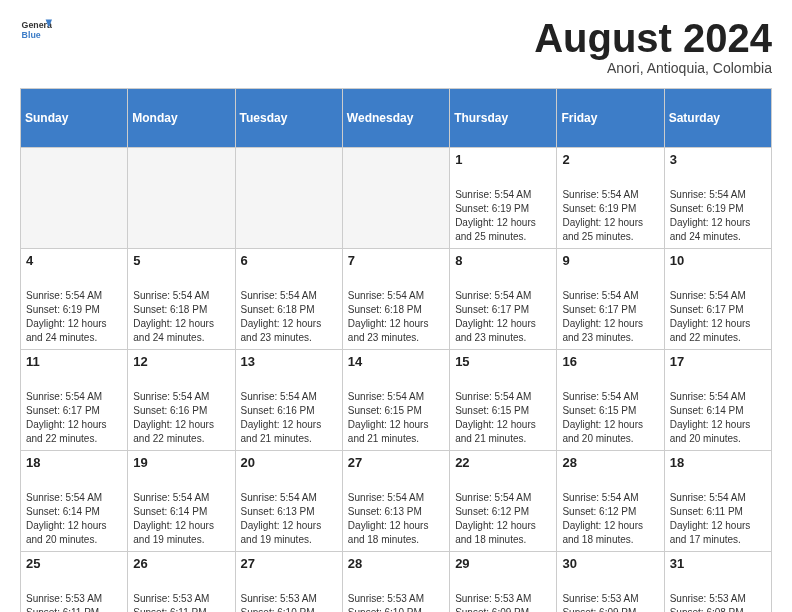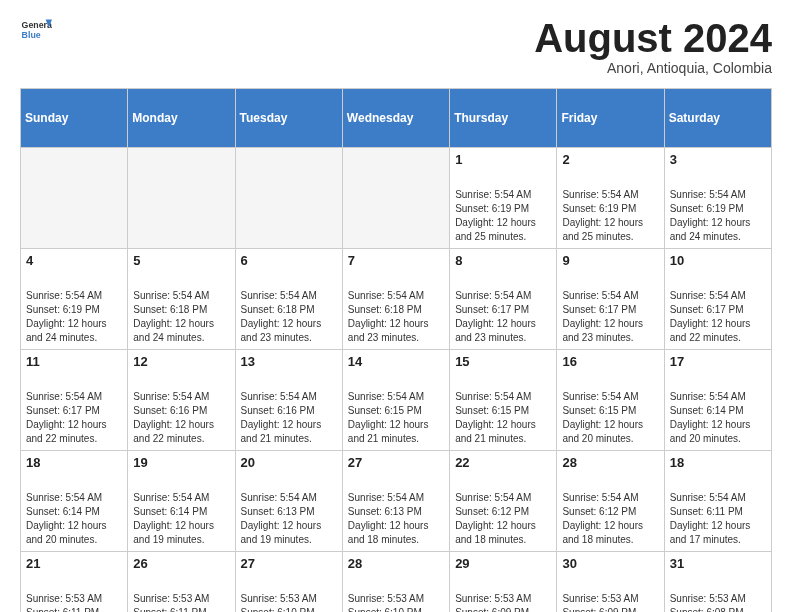--- a/index.html
+++ b/index.html
@@ -283,21 +283,21 @@
         <td>
           <div class="day-number">18</div>
           <div class="day-info" style="white-space: pre-line;">Sunrise: 5:54 AM
 Sunset: 6:11 PM
 Daylight: 12 hours
 and 17 minutes.</div>
         </td>
       </tr>
       <tr>
         <td>
-          <div class="day-number">21</div>
+          <div class="day-number">25</div>
           <div class="day-info" style="white-space: pre-line;">Sunrise: 5:53 AM
 Sunset: 6:11 PM
 Daylight: 12 hours
 and 17 minutes.</div>
         </td>
         <td>
           <div class="day-number">26</div>
           <div class="day-info" style="white-space: pre-line;">Sunrise: 5:53 AM
 Sunset: 6:11 PM
 Daylight: 12 hours

